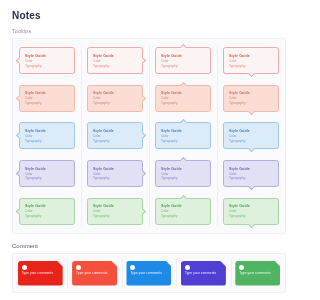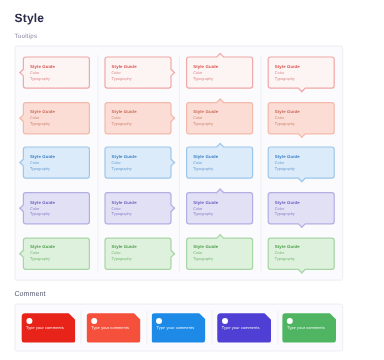--- a/index.html
+++ b/index.html
@@ -104,21 +104,21 @@
   .cm-text {
     font-size:3.2px; color:rgba(255,255,255,.92);
     line-height:1.2; letter-spacing:.1px;
   }
 </style>
 </head>
 <body>
 
 <div class="page">
 
-  <div class="page-title">Style</div>
+  <div class="page-title">Notes</div>
 
   <div class="section-label">Tooltips</div>
 
   <div class="tooltip-panel" id="ttPanel">
       <div class="tt-col">
         <div class="tt-cell">
           <div class="tt-card" style="--fill: #fdf4f4; --stroke: #f0a8a8; --ink: #d9534f; --ink2: #e08b8b;">
             <div class="tt-title">Style Guide</div>
             <div class="tt-line">Color</div>
             <div class="tt-line">Typography</div>

